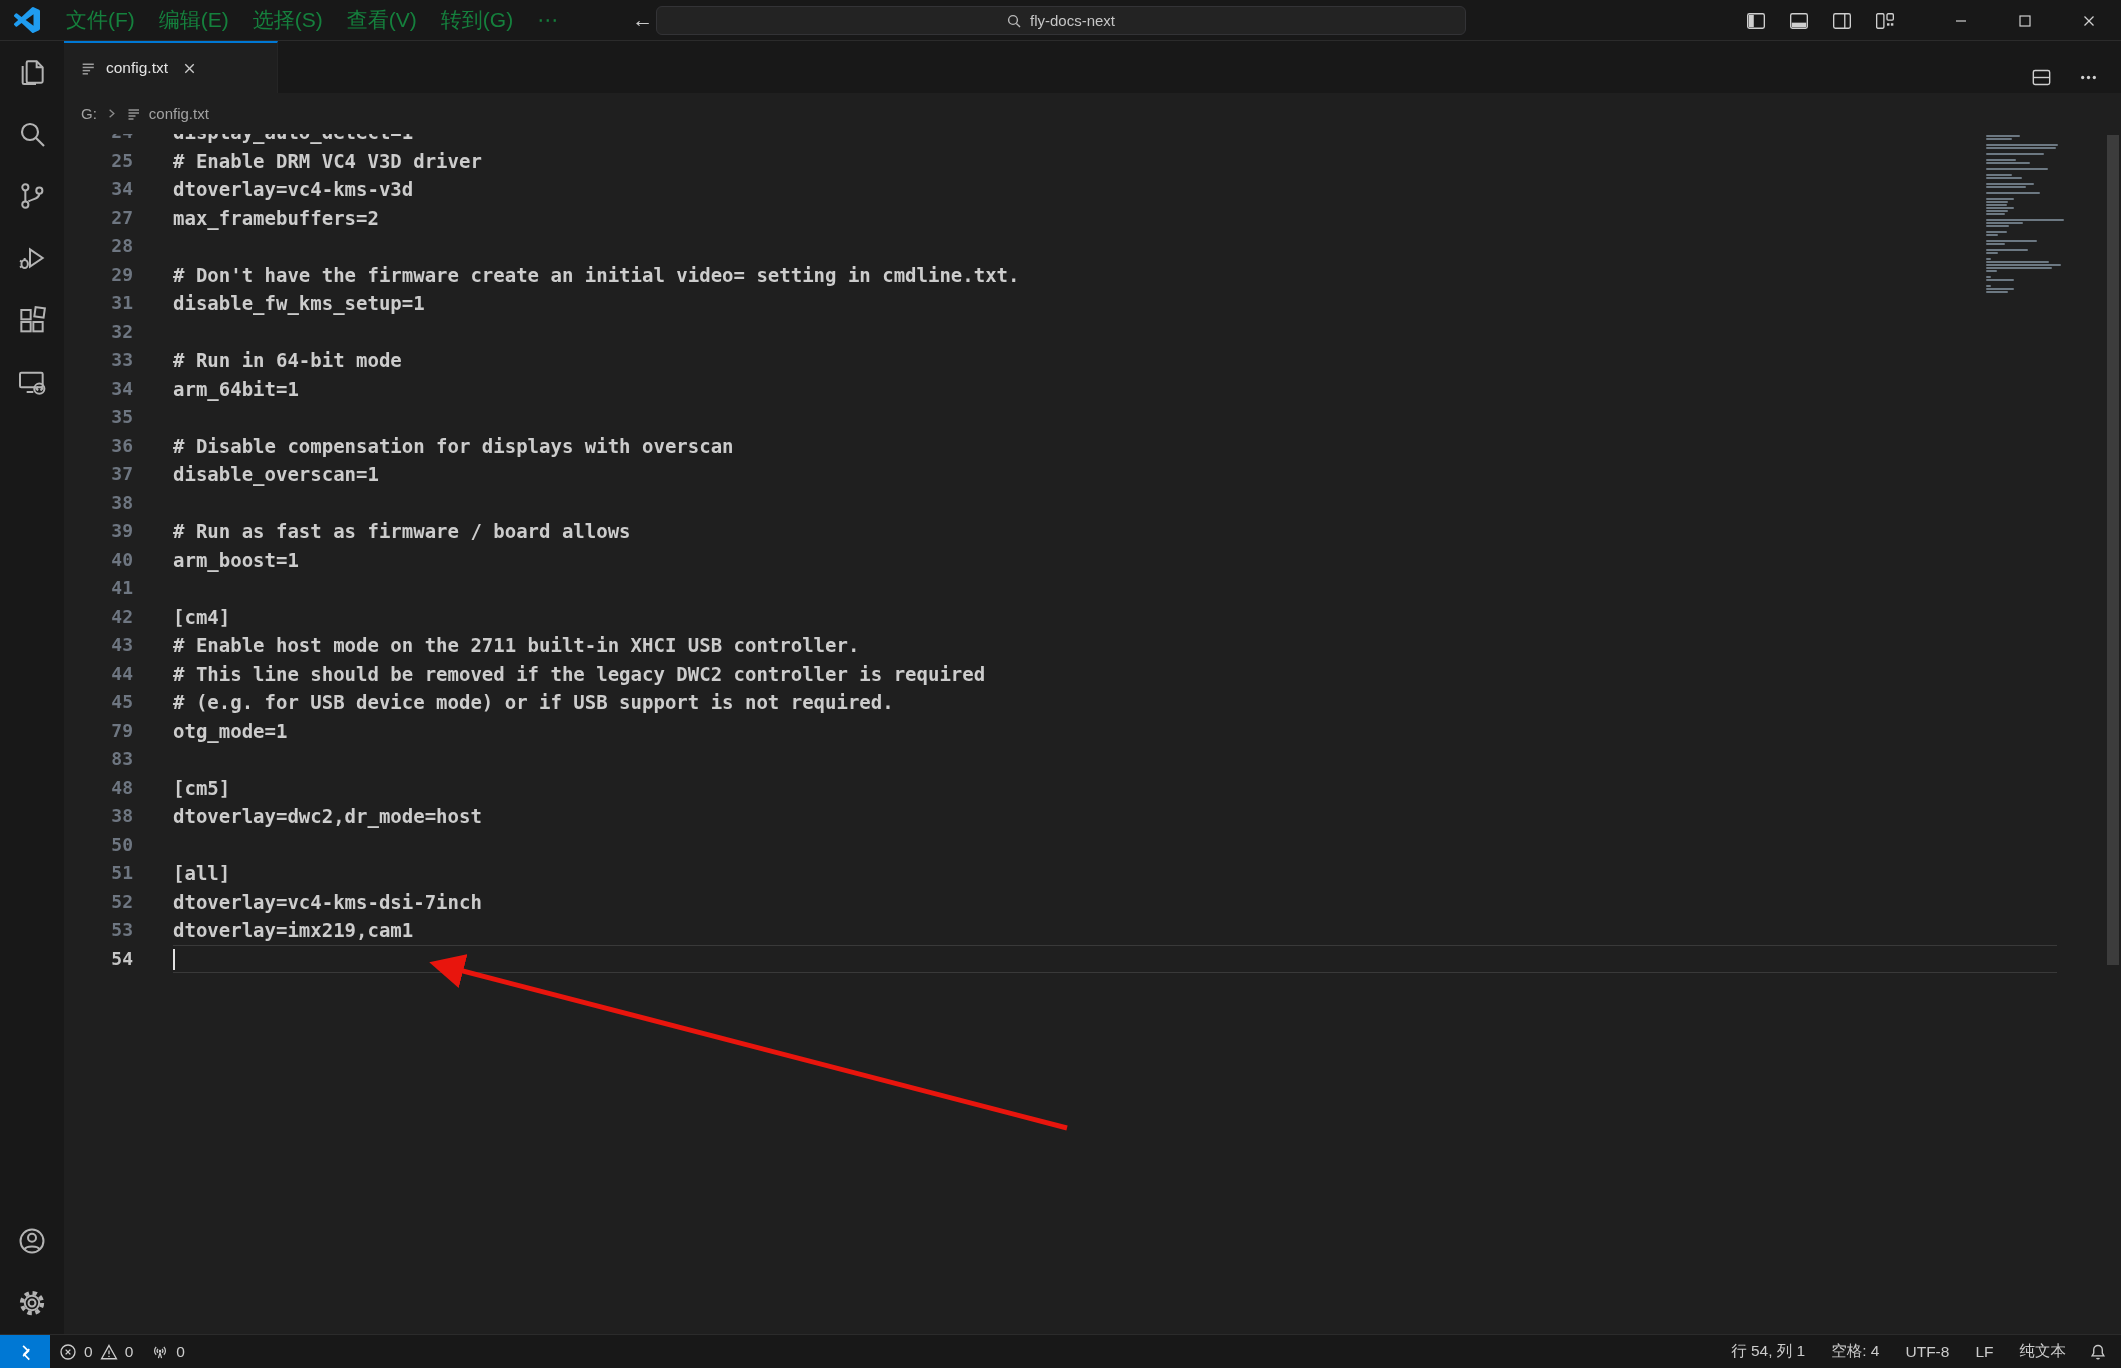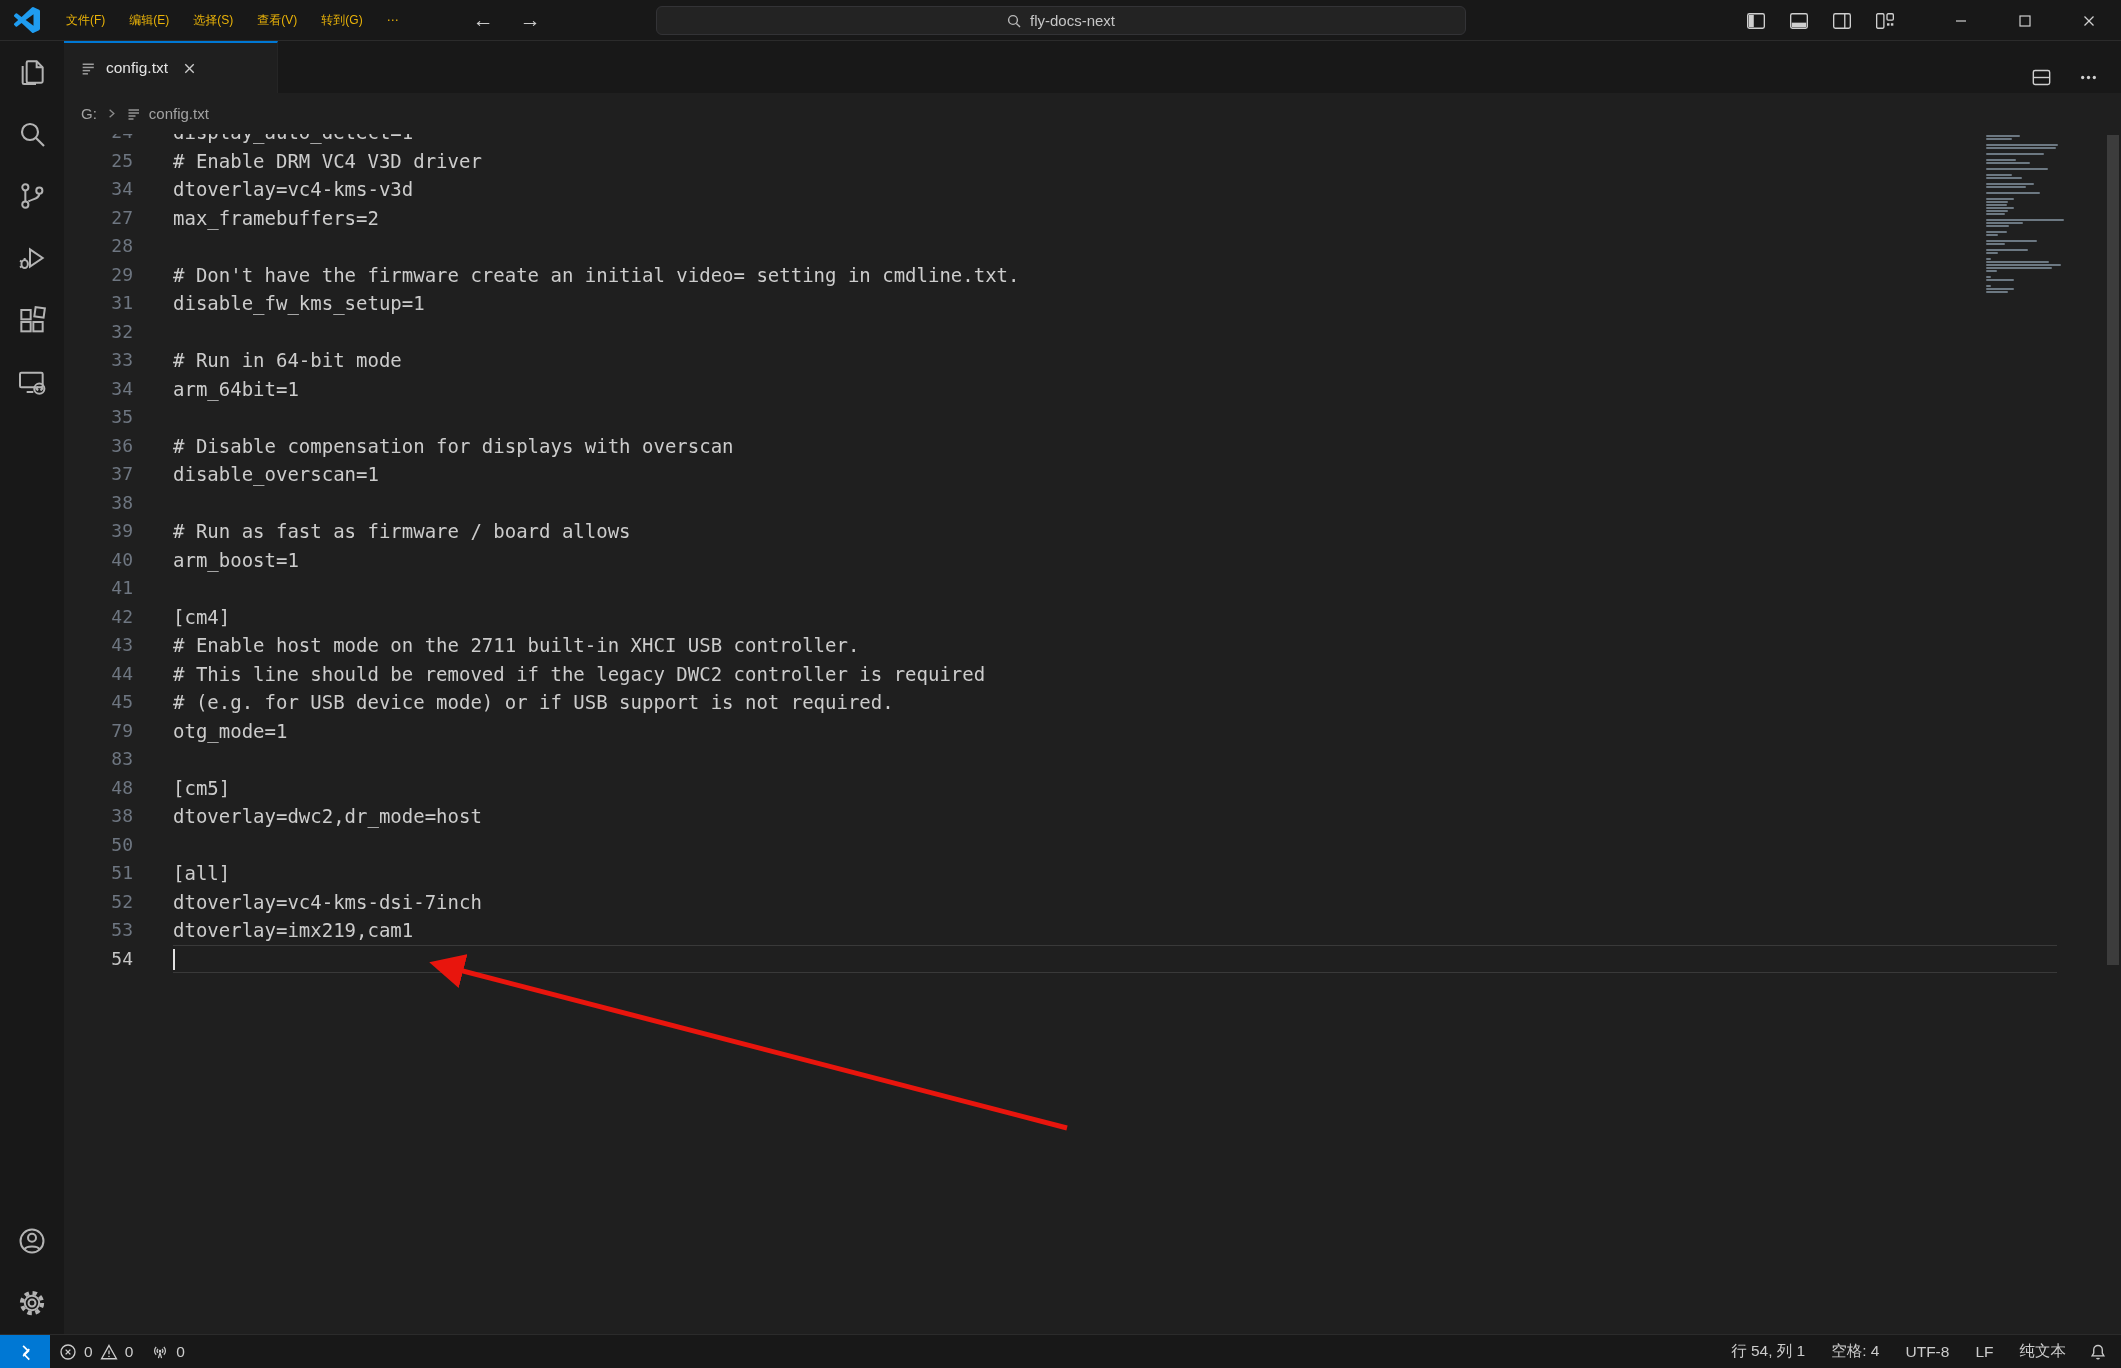--- a/index.html
+++ b/index.html
@@ -4,21 +4,21 @@
 <style>
   * { margin:0; padding:0; box-sizing:border-box; }
   html,body { width:2121px; height:1368px; overflow:hidden; background:#1f1f1f;
               font-family:"Liberation Sans", sans-serif; color:#cccccc; }
 
   
   #titlebar { position:absolute; top:0; left:0; width:2121px; height:41px;
               background:#181818; border-bottom:1px solid #2b2b2b;
               display:flex; align-items:center; }
   #logo { width:26px; height:26px; margin:0 14px 0 14px; flex:0 0 auto; }
-  .menu-item { padding:5px 12px; font-size:12px; color:#eab308; border-radius:5px; cursor:default; }
+  .menu-item { padding:5px 12px; font-size:21px; color:#15803d; border-radius:5px; cursor:default; }
   #menubar { display:flex; align-items:center; }
   #nav-arrows { display:flex; align-items:center; gap:26px; margin-left:62px; font-size:21px; color:#c9c9c9; }
   #command-center { position:absolute; left:50%; top:6px; transform:translateX(-50%);
        width:810px; height:29px; background:#232323; border:1px solid #333336; border-radius:6px;
        display:flex; align-items:center; justify-content:center; gap:8px;
        font-size:15px; color:#c6c6c6; }
   #titlebar-right { position:absolute; right:0; top:0; height:41px; display:flex; align-items:center; }
   .layout-icons { display:flex; align-items:center; gap:23px; margin-right:34px; }
   .win-btn { width:64px; height:41px; display:flex; align-items:center; justify-content:center; }
 
@@ -36,21 +36,21 @@
        display:flex; align-items:center; padding:0 12px 0 16px; font-size:15.5px; color:#e4e4e4; }
   #tab-config .tab-label { margin:0 14px 0 9px; }
   #editor-actions { position:absolute; right:22px; top:26px; display:flex; align-items:center; gap:26px; }
 
   
   #editor { position:absolute; top:93px; left:64px; right:0; bottom:34px; background:#1f1f1f; overflow:hidden; }
   #breadcrumb { position:absolute; top:0; left:0; right:0; height:41px; background:#1f1f1f; z-index:5;
        display:flex; align-items:center; padding-left:17px; font-size:15px; color:#a2a2a2; gap:7px; }
   #code-lines { position:absolute; top:25px; left:0; right:0; z-index:1; }
   .code-row { display:flex; height:28.5px; line-height:28.5px;
-       font-family:"DejaVu Sans Mono","Liberation Mono",monospace; font-size:19px; padding-right:64px; }
+       font-family:"DejaVu Sans Mono","Liberation Mono",monospace; font-size:19px; padding-right:64px;font-weight:bold; }
   .code-row .ln { flex:0 0 109px; text-align:right; padding-right:40px; color:#6e7681; font-size:18px; }
   .code-row .ct { flex:1; color:#cccccc; white-space:pre; position:relative; }
   .code-row.current .ln { color:#c6c6c6; }
   .code-row.current .ct { border-top:1px solid #393939; border-bottom:1px solid #393939; }
   .cursor { position:absolute; left:0; top:3px; width:2px; height:21px; background:#e0e0e0; }
 
   #minimap { position:absolute; top:42px; left:1922px; width:84px; z-index:4; }
   .mm-row { height:2px; margin-bottom:1px; background:#9db0c0; opacity:.62; border-radius:1px; }
   #scrollbar-thumb { position:absolute; right:2px; top:42px; width:12px; height:830px;
        background:rgba(121,121,121,0.32); z-index:6; }

